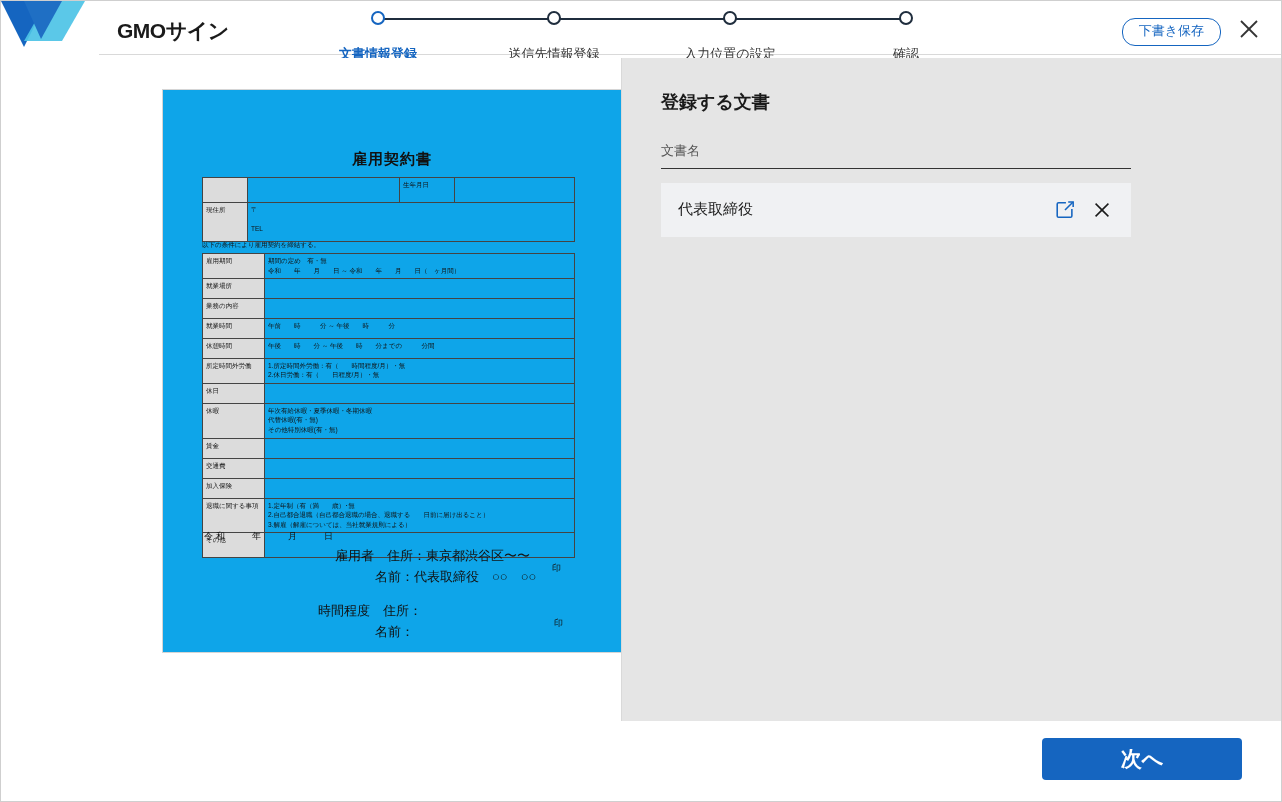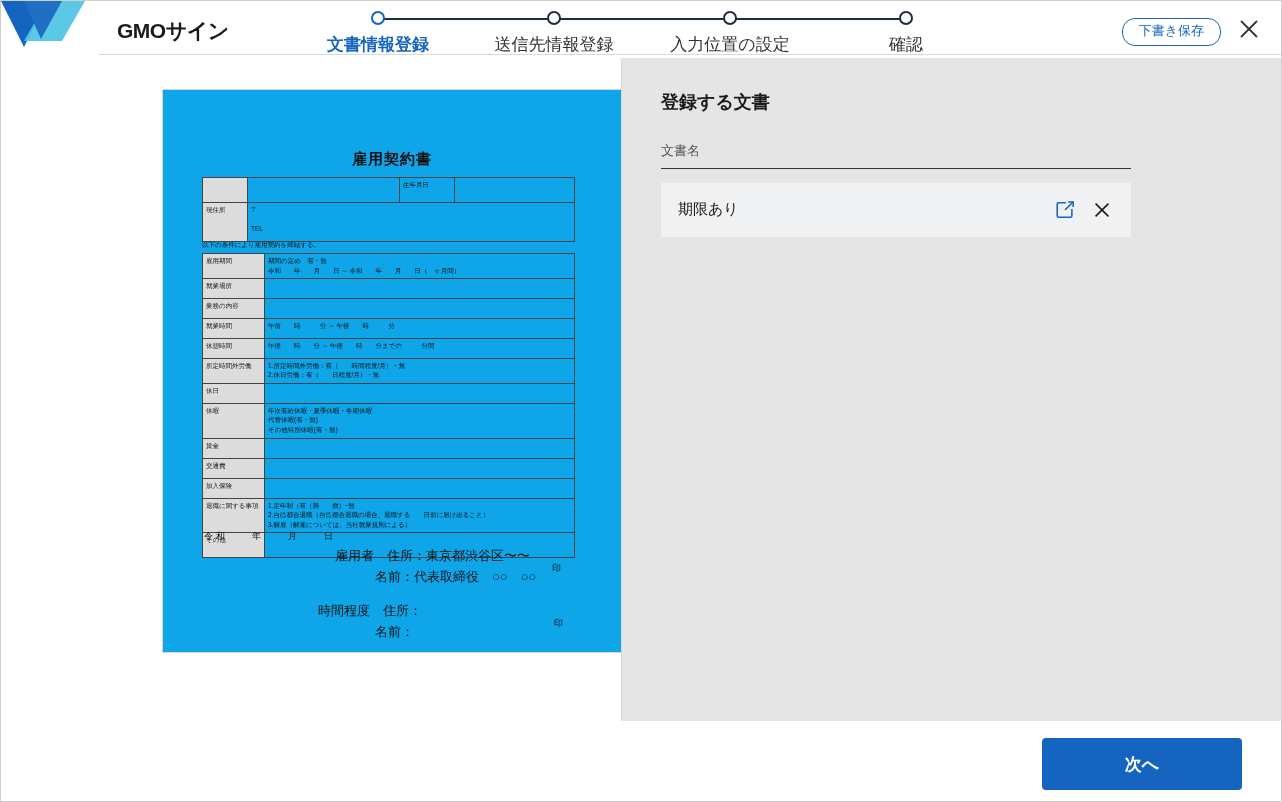--- a/index.html
+++ b/index.html
@@ -84,22 +84,22 @@
     border-radius: 50%;
     background: #ffffff;
     border: 2px solid #1f2d3d;
     margin: 2px auto 0 auto;
     box-sizing: border-box;
   }
   .step.active .dot {
     border-color: #1565c0;
   }
   .step .label {
-    margin-top: 8px;
-    font-size: 17px;
+    margin-top: 20px;
+    font-size: 13px;
     color: #333;
   }
   .step.active .label {
     color: #1565c0;
     font-weight: bold;
   }
   .step-1 { left: -23px; }
   .step-2 { left: 153px; }
   .step-3 { left: 329px; }
   .step-4 { left: 505px; }
@@ -308,26 +308,26 @@
     top: 720px;
     width: 100%;
     height: 80px;
     background: #ffffff;
   }
   .next-btn {
     position: absolute;
     left: 1041px;
     top: 17px;
     width: 200px;
-    height: 52px;
+    height: 42px;
     background: #1565c0;
     color: #ffffff;
     border: none;
     border-radius: 4px;
-    font-size: 17px;
+    font-size: 21px;
     font-weight: bold;
     cursor: pointer;
     font-family: "Liberation Sans", sans-serif;
   }
 </style>
 </head>
 <body>
 
 <div class="app">
 
@@ -483,21 +483,21 @@
 
       </div>
     </div>
 
     <div class="right-pane">
       <div class="panel-title">登録する文書</div>
       <div class="field-label">文書名</div>
       <div class="field-rule"></div>
 
       <div class="doc-item">
-        <div class="doc-item-name">期限あり</div>
+        <div class="doc-item-name">代表取締役</div>
 
         <div class="doc-item-edit">
           <svg width="22" height="22" viewBox="0 0 24 24" fill="none" stroke="#1565c0" stroke-width="1.7">
             <path d="M13 4H5a1.5 1.5 0 0 0-1.5 1.5v13A1.5 1.5 0 0 0 5 20h13a1.5 1.5 0 0 0 1.5-1.5V11"></path>
             <path d="M20.5 3.5 12 12"></path>
             <path d="M15.5 3.2h5.4v5.4"></path>
           </svg>
         </div>
 
         <div class="doc-item-remove">

